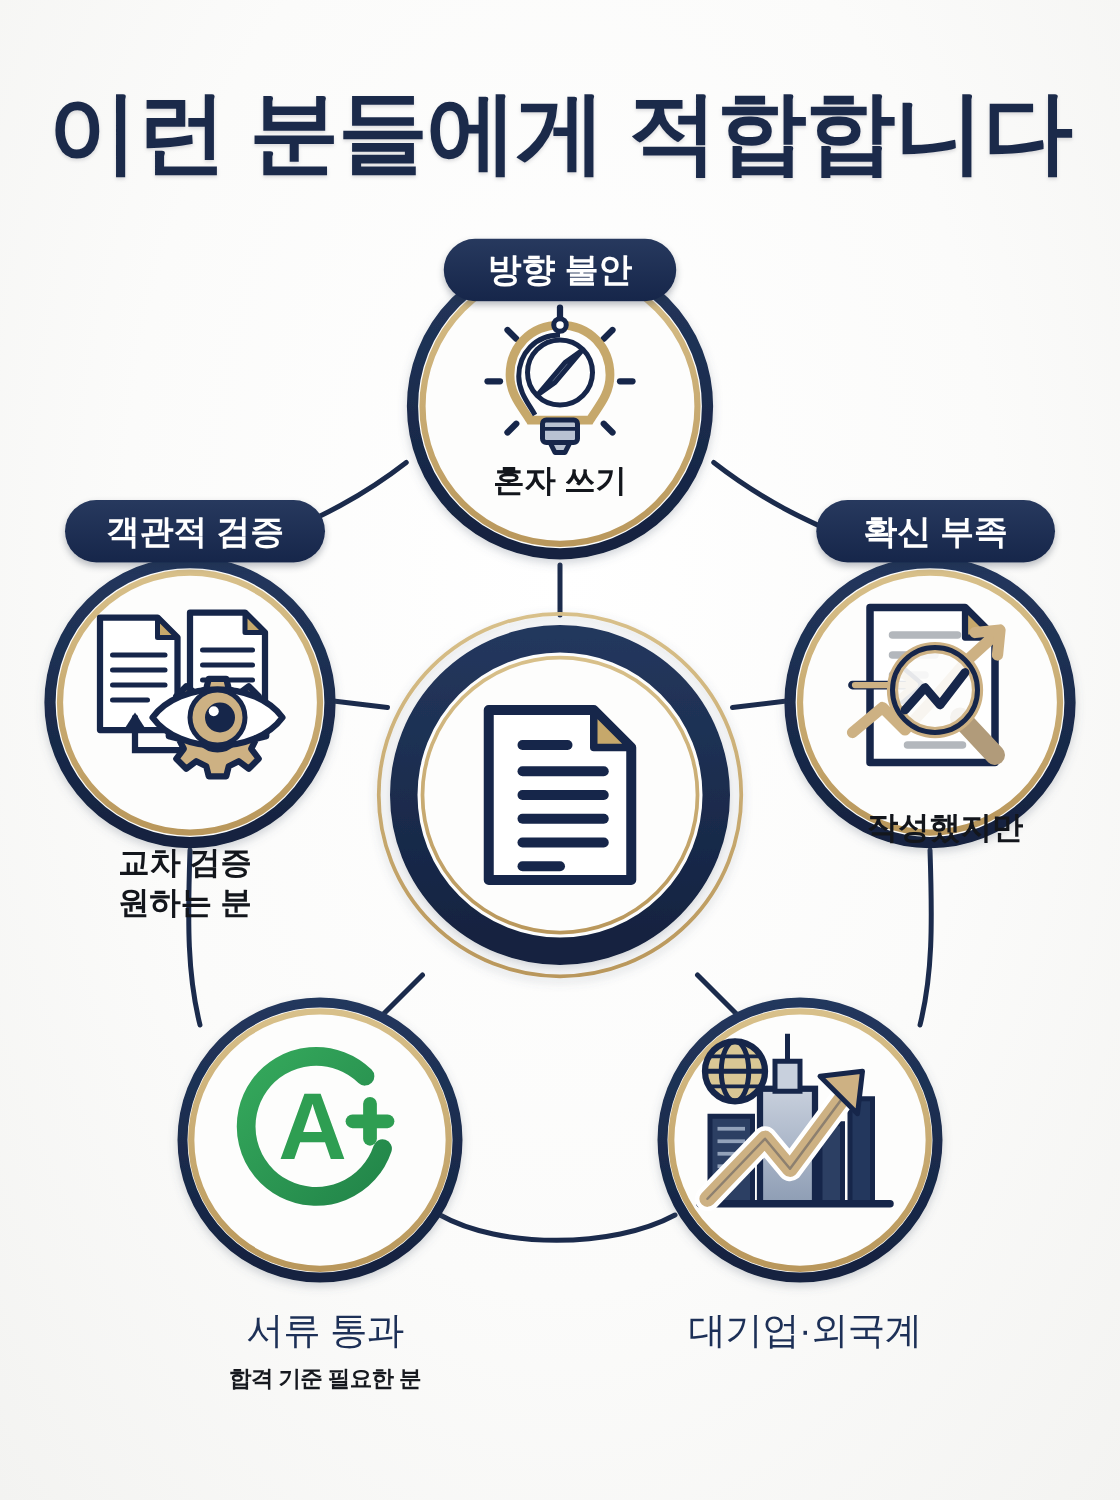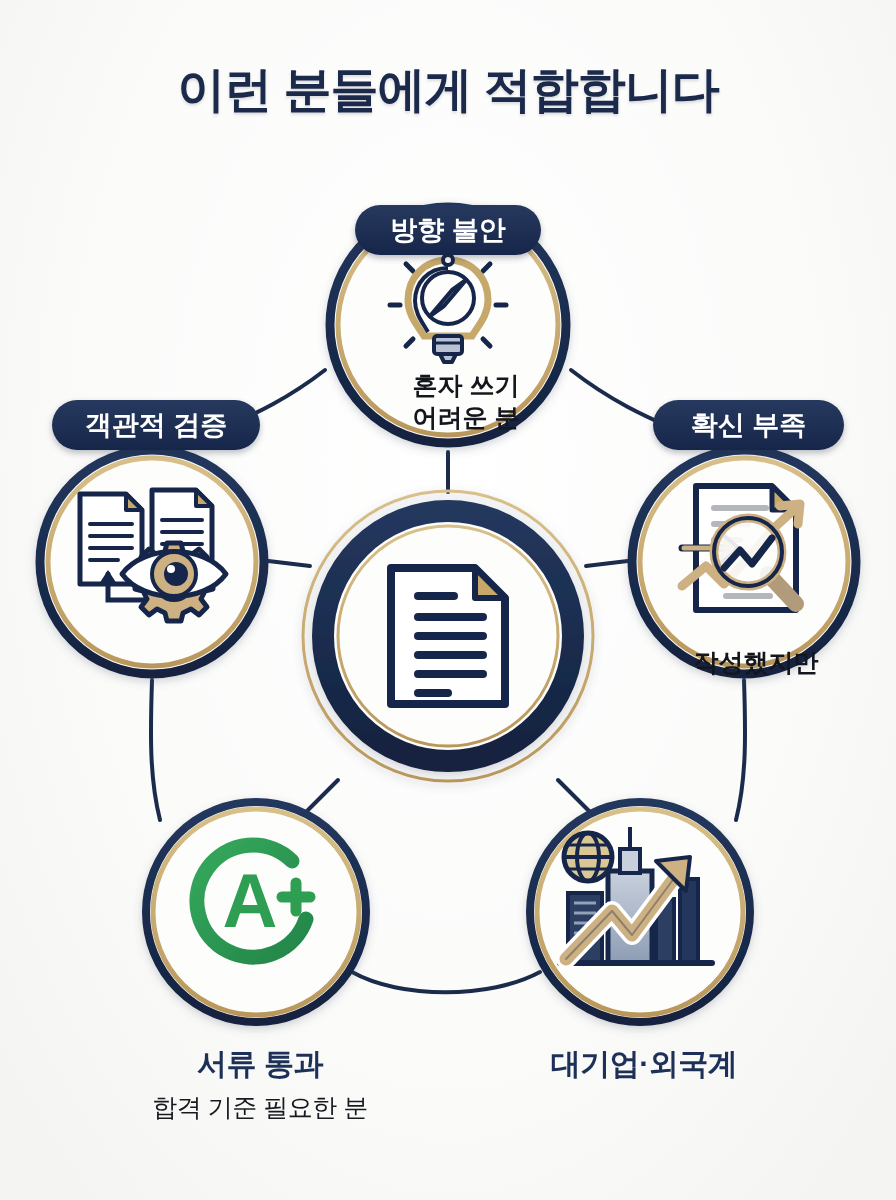--- a/index.html
+++ b/index.html
@@ -17,21 +17,21 @@
     overflow: hidden;
     background: radial-gradient(ellipse at 50% 38%, #ffffff 0%, #fbfbfa 55%, #f3f3f1 100%);
   }
   
   .title {
     position: absolute;
     left: 0;
     top: 58px;
     width: 896px;
     text-align: center;
-    font-size: 48px;
+    font-size: 72px;
     font-weight: 700;
     letter-spacing: -1px;
     color: #1b2a4a;
     text-shadow: 0 2px 3px rgba(120,120,130,0.25);
   }
   
   svg.canvas {
     position: absolute;
     left: 0;
     top: 0;
@@ -46,57 +46,57 @@
     justify-content: center;
     background: linear-gradient(180deg, #27395e 0%, #16264a 100%);
     color: #ffffff;
     font-weight: 700;
     border-radius: 999px;
     box-shadow: 0 3px 6px rgba(30,40,60,0.30);
     white-space: nowrap;
     z-index: 6;
   }
   .badge-top {
-    left: 355px; top: 205px; width: 186px; height: 50px; font-size: 27px;
+    left: 355px; top: 191px; width: 186px; height: 50px; font-size: 27px;
   }
   .badge-left {
     left: 52px; top: 400px; width: 208px; height: 50px; font-size: 27px;
   }
   .badge-right {
     left: 653px; top: 400px; width: 191px; height: 50px; font-size: 27px;
   }
   
   .caption-in {
     position: absolute;
     text-align: center;
     font-size: 25px;
     font-weight: 600;
     line-height: 1.28;
     color: #13161c;
     z-index: 7;
   }
-  .cap-top { left: 364px; top: 369px; width: 204px; }
+  .cap-top { left: 346px; top: 369px; width: 204px; }
   .cap-left { left: 42px; top: 674px; width: 212px; }
   .cap-right { left: 650px; top: 646px; width: 212px; }
   
   .label-block {
     position: absolute;
     text-align: center;
     z-index: 7;
   }
   .label-block .lead {
     font-size: 30px;
-    font-weight: 700;
+    font-weight: 400;
     color: #1d3057;
     letter-spacing: -0.5px;
   }
   .label-block .sub {
     margin-top: 6px;
-    font-size: 25px;
-    font-weight: 400;
+    font-size: 18px;
+    font-weight: 700;
     color: #16191f;
     letter-spacing: -0.5px;
   }
   .lbl-bl { left: 60px; top: 1044px; width: 400px; }
   .lbl-br { left: 444px; top: 1044px; width: 400px; }
 </style>
 </head>
 <body>
 
 <div id="infographic">
@@ -308,21 +308,24 @@
       <path d="M 16 -44 L 50 -48 L 46 -14 Z" fill="#cdb183" stroke="#16264a" stroke-width="4" stroke-linejoin="round"></path>
     </g>
   </svg>
 
   <div class="badge badge-top">방향 불안</div>
   <div class="badge badge-left">객관적 검증</div>
   <div class="badge badge-right">확신 부족</div>
 
   <div class="caption-in cap-top">
     <div>혼자 쓰기</div>
-    <div>어려운 분</div>
+  </div>
+  <div class="caption-in cap-left">
+    <div>교차 검증</div>
+    <div>원하는 분</div>
   </div>
   <div class="caption-in cap-right">
     <div>작성했지만</div>
   </div>
 
   <div class="label-block lbl-bl">
     <div class="lead">서류 통과</div>
     <div class="sub">합격 기준 필요한 분</div>
   </div>
   <div class="label-block lbl-br">

